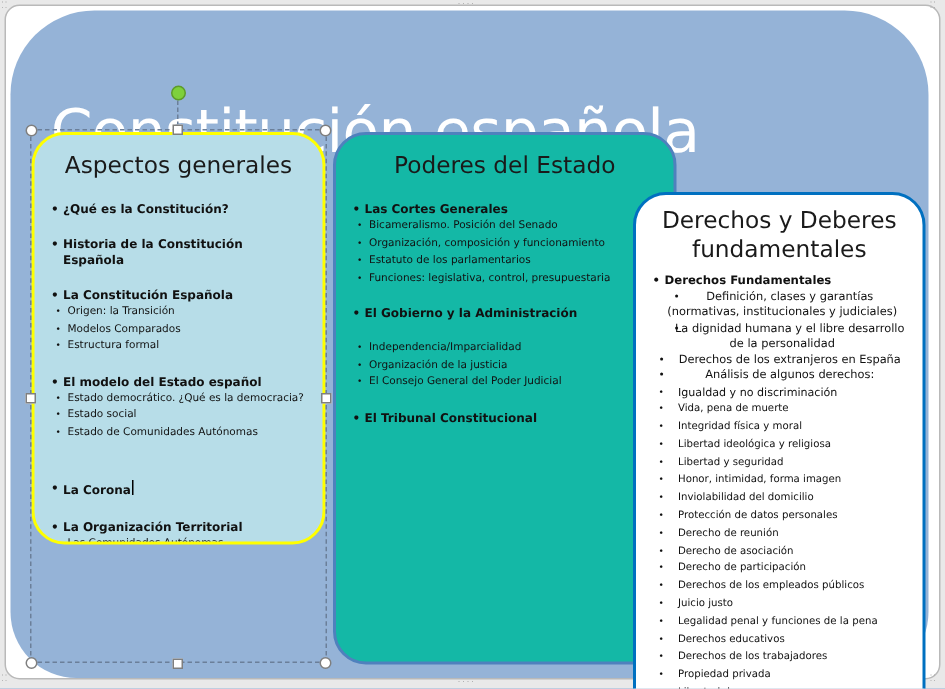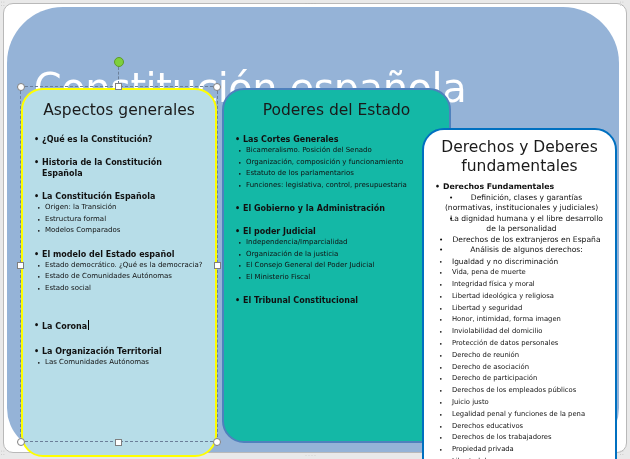--- a/index.html
+++ b/index.html
@@ -24,21 +24,21 @@
       color: #ffffff; font-size: 40px; font-family: "DejaVu Sans", sans-serif;
       letter-spacing: -0.5px; line-height: 44px; margin-top: 36px;
     }
     .box {
       position: absolute; box-sizing: border-box; border-radius: 22px;
       padding: 8px 10px;
       font-family: "DejaVu Sans", sans-serif;
       color: #111;
       overflow: hidden;
     }
-    .box1 { left: 21px; top: 88px; width: 196px; height: 369px; background: #b7dde8; border: 2px solid #ffff00; }
+    .box1 { left: 21px; top: 88px; width: 196px; height: 275px; background: #b7dde8; border: 2px solid #ffff00; }
     .box2 { left: 222px; top: 88px; width: 229px; height: 355px; background: #14b8a6; border: 2px solid #4f81bd; }
     .box3 { left: 422px; top: 88px; width: 195px; height: 355px; background: #ffffff; border: 2px solid #0070c0; }
     .sel-border {
       position: absolute; left: 20px; top: 86px; width: 198px; height: 356px;
       border: 1px dashed #6b7f99; box-sizing: border-box; pointer-events: none;
     }
     .handle { position: absolute; width: 8px; height: 8px; background: #fff; border: 1px solid #7f7f7f; border-radius: 50%; box-sizing: border-box; }
     .handle.sq { border-radius: 0; width: 7px; height: 7px; }
     .rot { position: absolute; left: 114px; top: 57px; width: 10px; height: 10px; background: #7ed03c; border: 1px solid #5d9b2a; border-radius: 50%; box-sizing: border-box; }
     .rot-line { position: absolute; left: 118px; top: 67px; height: 17px; border-left: 1px dashed #6b7f99; }
@@ -76,27 +76,27 @@
 
 <div class="box box1">
   <div class="box-title">Aspectos generales</div>
   <ul>
     <li class="l1">¿Qué es la Constitución?</li>
     <li class="gap"></li>
     <li class="l1">Historia de la Constitución Española</li>
     <li class="gap"></li>
     <li class="l1">La Constitución  Española</li>
     <li class="l2">Origen: la Transición</li>
+    <li class="l2">Modelos Comparados</li>
     <li class="l2">Estructura formal</li>
-    <li class="l2">Modelos Comparados</li>
     <li class="gap"></li>
     <li class="l1">El modelo del Estado español</li>
     <li class="l2">Estado democrático. ¿Qué es la democracia?</li>
+    <li class="l2">Estado social</li>
     <li class="l2">Estado de Comunidades  Autónomas</li>
-    <li class="l2">Estado social</li>
     <li class="gap" style="height:10px"></li>
     <li class="gap" style="height:16px"></li>
     <li class="l1"><span>La Corona</span><span class="cursor"></span></li>
     <li class="gap" style="height:14px"></li>
     <li class="l1">La Organización Territorial</li>
     <li class="l2">Las Comunidades  Autónomas</li>
 
   </ul>
 </div>
 
@@ -116,25 +116,23 @@
   <div class="box-title">Poderes del Estado</div>
   <ul>
     <li class="l1">Las Cortes Generales</li>
     <li class="l2">Bicameralismo. Posición del Senado</li>
     <li class="l2">Organización, composición  y funcionamiento</li>
     <li class="l2">Estatuto de los parlamentarios</li>
     <li class="l2">Funciones: legislativa, control, presupuestaria</li>
     <li class="gap"></li>
     <li class="l1">El Gobierno y la Administración</li>
     <li class="gap"></li>
-    <li class="l1">El poder Judicial</li>
     <li class="l2">Independencia/Imparcialidad</li>
     <li class="l2">Organización de la justicia</li>
     <li class="l2">El Consejo General del Poder Judicial</li>
-    <li class="l2">El Ministerio Fiscal</li>
     <li class="gap"></li>
     <li class="l1">El Tribunal Constitucional</li>
     <li class="gap"></li>
   </ul>
 </div>
 
 <div class="box box3 b3" style="padding-top:6px;margin-top:40px;">
   <div class="box-title" style="margin:2px 0 6px 0;">
     <div>Derechos y Deberes</div>
     <div>fundamentales</div>

